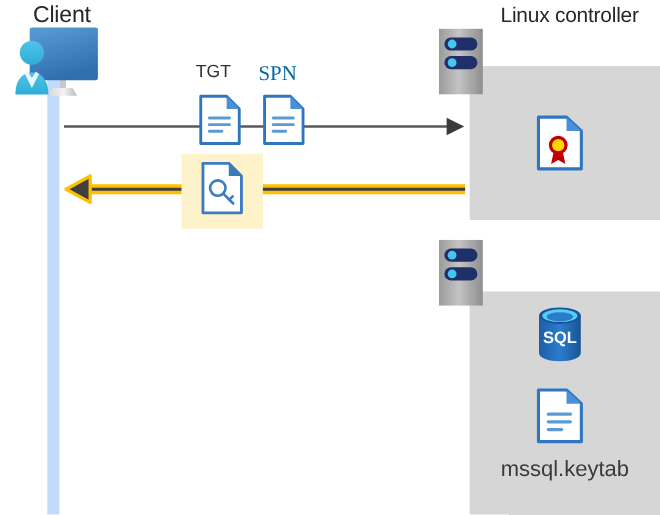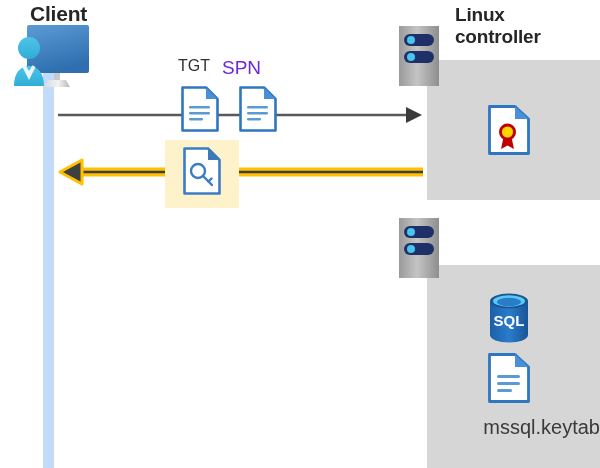--- a/index.html
+++ b/index.html
@@ -14,21 +14,21 @@
     position: relative;
     width: 600px;
     height: 468px;
     background: #ffffff;
     overflow: hidden;
   }
   .abs { position: absolute; }
 
   
   .title {
-    font-weight: bold;
+    font-weight: normal;
     color: #262626;
     letter-spacing: -0.2px;
     line-height: 1.15;
   }
   #client-title {
     left: 30px; top: 2px;
     font-size: 21px;
   }
   #dc-title {
     left: 455px; top: 4px;
@@ -60,42 +60,42 @@
   
   #dc-rack { left: 399px; top: 26px; width: 40px; height: 60px; }
   #linux-rack { left: 399px; top: 218px; width: 40px; height: 60px; }
 
   
   #arrow-request { left: 58px; top: 104px; width: 365px; height: 22px; }
   #arrow-response { left: 58px; top: 158px; width: 365px; height: 28px; }
 
   
   #tgt-label { left: 178px; top: 57px; font-size: 16px; color: #303030; }
-  #spn-label { left: 222px; top: 57px; font-size: 19px; color: #6d28d9; }
+  #spn-label { left: 235px; top: 57px; font-size: 19px; color: #0369a1; font-family: Liberation Serif, serif; }
   #tgt-doc { left: 180px; top: 85px; width: 40px; height: 48px; }
   #spn-doc { left: 238px; top: 85px; width: 40px; height: 48px; }
 
   
   #key-highlight {
     left: 165px; top: 140px;
     width: 74px; height: 68px;
     background: #fdf2c9;
   }
   #key-doc { left: 182px; top: 146px; width: 40px; height: 50px; }
 
   
   #cert-doc { left: 487px; top: 104px; width: 44px; height: 52px; }
 
   
-  #sql-icon { left: 485px; top: 292px; width: 48px; height: 52px; }
+  #sql-icon { left: 485px; top: 278px; width: 48px; height: 52px; }
   #keytab-doc { left: 487px; top: 352px; width: 44px; height: 52px; }
   #keytab-label {
     left: 427px; top: 416px;
     width: 173px;
-    text-align: right;
+    text-align: center;
     font-size: 20px;
     color: #3a3a3a;
   }
 </style>
 </head>
 <body>
 
 <div id="canvas">
 
   <div class="abs" id="client-lifeline"></div>

